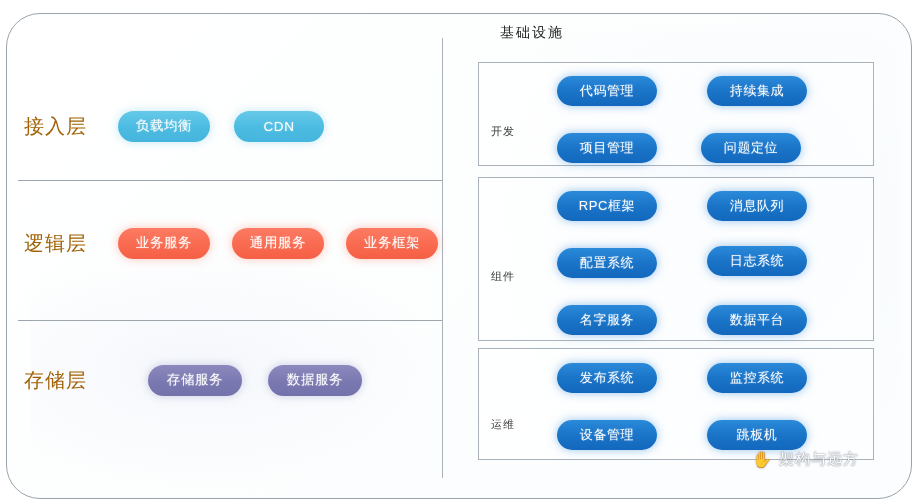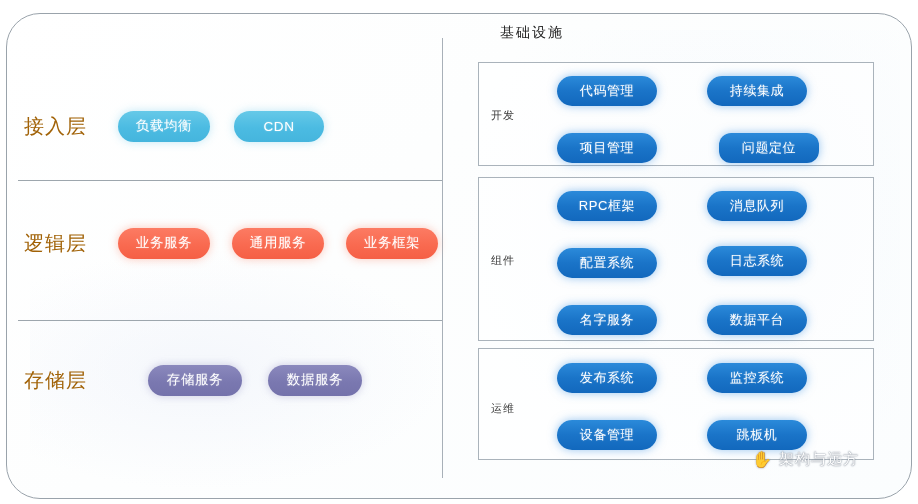--- a/index.html
+++ b/index.html
@@ -133,20 +133,21 @@
     border: 1px solid #aab3bb;
     box-sizing: border-box;
     background: rgba(255,255,255,.55);
   }
   .infra-label {
     position: absolute;
     left: 12px;
     font-size: 11px;
     color: #3a3a3a;
     letter-spacing: 1px;
+    margin-top: 16px;
   }
   .infra-pill {
     position: absolute;
     display: inline-flex;
     align-items: center;
     justify-content: center;
     width: 100px;
     height: 30px;
     border-radius: 15px;
     color: #ffffff;
@@ -220,21 +221,21 @@
     </div>
   </div>
 
   <div id="infra-title">基础设施</div>
 
   <div class="infra-box" style="left:478px; top:62px; width:396px; height:104px;">
     <div class="infra-label" style="top:45px;">开发</div>
     <span class="infra-pill" style="left:78px; top:13px;">代码管理</span>
     <span class="infra-pill" style="left:228px; top:13px;">持续集成</span>
     <span class="infra-pill" style="left:78px; top:70px;">项目管理</span>
-    <span class="infra-pill" style="left:240px; top:70px;border-radius:12px;">问题定位</span>
+    <span class="infra-pill" style="left:222px; top:70px;">问题定位</span>
   </div>
 
   <div class="infra-box" style="left:478px; top:177px; width:396px; height:164px;">
     <div class="infra-label" style="top:75px;">组件</div>
     <span class="infra-pill" style="left:78px; top:13px;">RPC框架</span>
     <span class="infra-pill" style="left:228px; top:13px;">消息队列</span>
     <span class="infra-pill" style="left:78px; top:70px;">配置系统</span>
     <span class="infra-pill" style="left:228px; top:68px;">日志系统</span>
     <span class="infra-pill" style="left:78px; top:127px;">名字服务</span>
     <span class="infra-pill" style="left:228px; top:127px;">数据平台</span>

